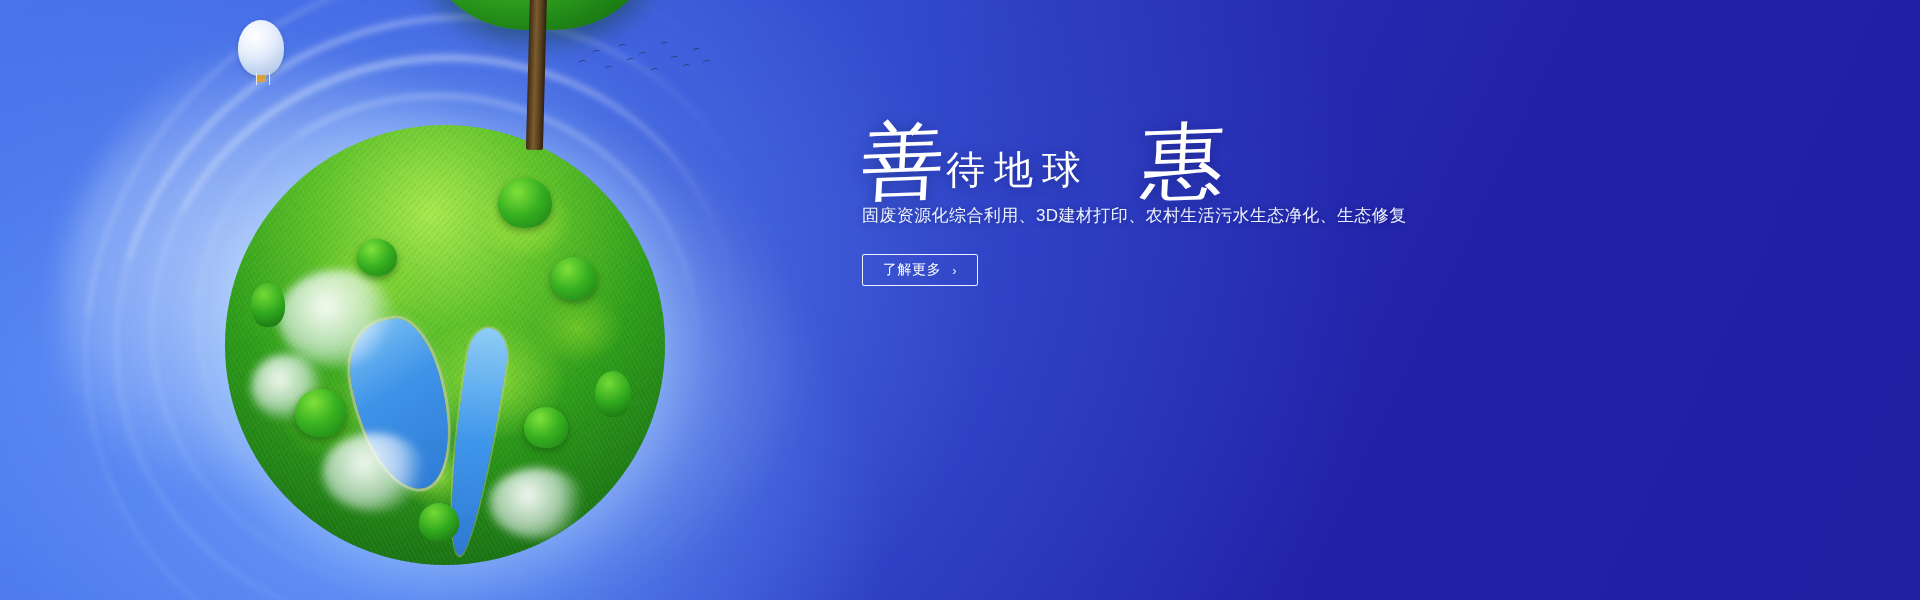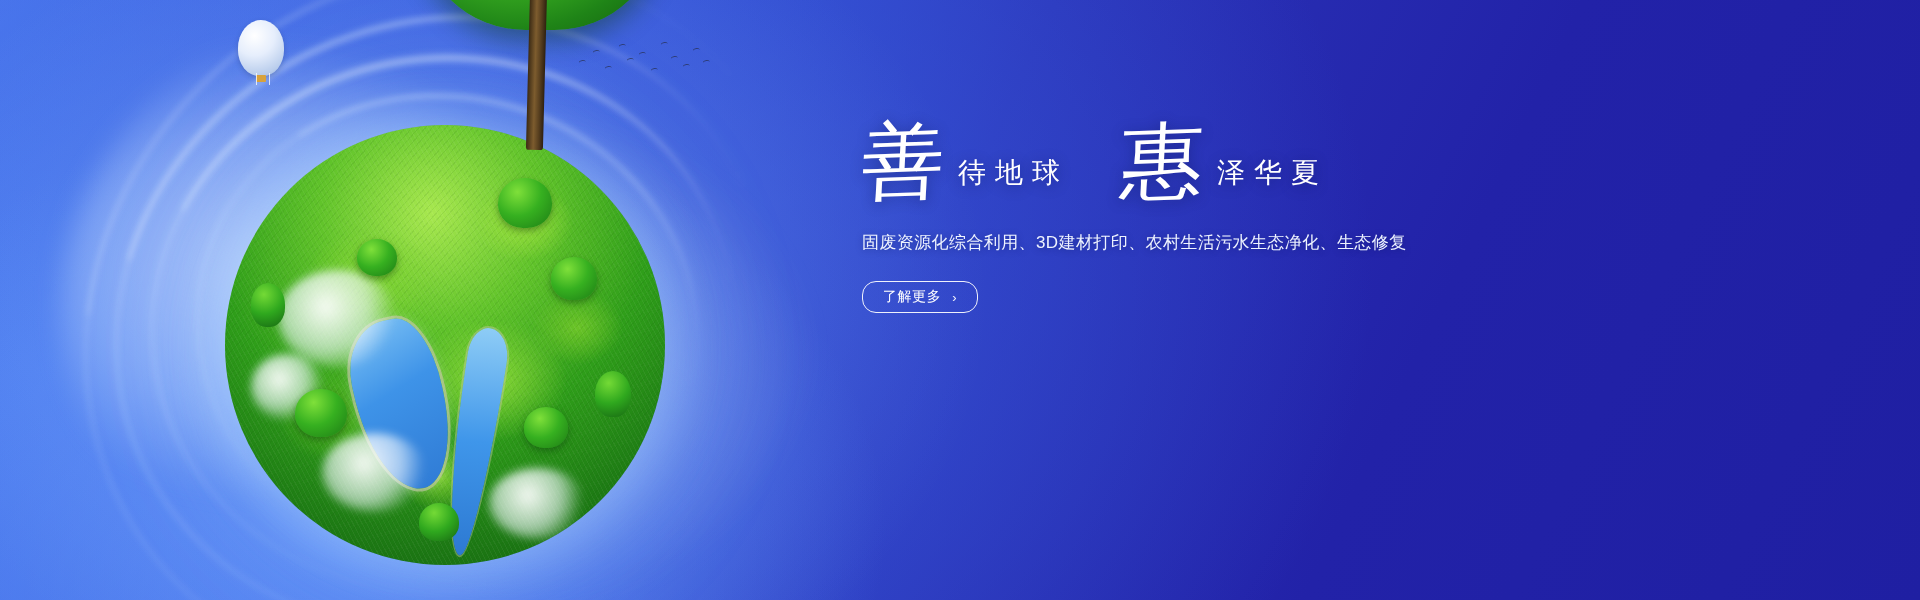--- a/index.html
+++ b/index.html
@@ -88,29 +88,29 @@
     border-radius:50% 50% 0 0;transform:rotate(-8deg);}
 
   
   .content{position:absolute;left:862px;top:124px;width:700px;color:#fff;}
   .headline{display:flex;align-items:flex-end;white-space:nowrap;
     text-shadow:0 2px 14px rgba(10,20,80,.45);}
   .hl-group{display:flex;align-items:flex-end;}
   .hl-big{font-family:"Liberation Serif","DejaVu Serif",serif;
     font-size:82px;line-height:.92;font-weight:400;letter-spacing:0;
     transform:skewX(-5deg) rotate(-2deg);display:inline-block;}
-  .hl-small{font-family:Liberation Mono, monospace;
-    font-size:28px;line-height:1;letter-spacing:9px;padding-bottom:10px;margin-left:14px;}
+  .hl-small{font-family:Liberation Sans, sans-serif;
+    font-size:39px;line-height:1;letter-spacing:9px;padding-bottom:10px;margin-left:2px;}
   .hl-gap{width:52px;}
   .subtitle{margin-top:22px;font-size:27px;letter-spacing:9px;color:#f2f6ff;font-weight:400;
     text-shadow:0 1px 9px rgba(10,20,80,.4);white-space:nowrap;}
-  .desc{margin-top:32px;font-size:17px;letter-spacing:.4px;color:#eef3ff;white-space:nowrap;
+  .desc{margin-top:5px;font-size:17px;letter-spacing:.4px;color:#eef3ff;white-space:nowrap;
     text-shadow:0 1px 7px rgba(10,20,80,.4);}
   .btn{margin-top:27px;display:inline-flex;align-items:center;justify-content:center;
-    width:114px;height:30px;border:1px solid rgba(255,255,255,.92);border-radius:14px;
+    width:114px;height:30px;border:1px solid rgba(255,255,255,.92);border-radius:2px;
     color:#fff;font-size:14px;letter-spacing:.6px;cursor:pointer;background:transparent;}
   .btn-chev{margin-left:11px;font-size:13px;line-height:1;opacity:.95;}
 </style>
 </head>
 <body>
 
 <div class="banner">
 
   <div class="bg-haze"></div>
 
@@ -165,21 +165,20 @@
   <div class="content">
 
     <div class="headline">
       <span class="hl-group">
         <span class="hl-big">善</span>
         <span class="hl-small">待地球</span>
       </span>
       <span class="hl-gap"></span>
       <span class="hl-group">
         <span class="hl-big">惠</span>
-        <span class="hl-small">泽华夏</span>
       </span>
     </div>
 
 
     <div class="desc">固废资源化综合利用、3D建材打印、农村生活污水生态净化、生态修复</div>
 
     <div class="btn">
       <span>了解更多</span>
       <span class="btn-chev">›</span>
     </div>

